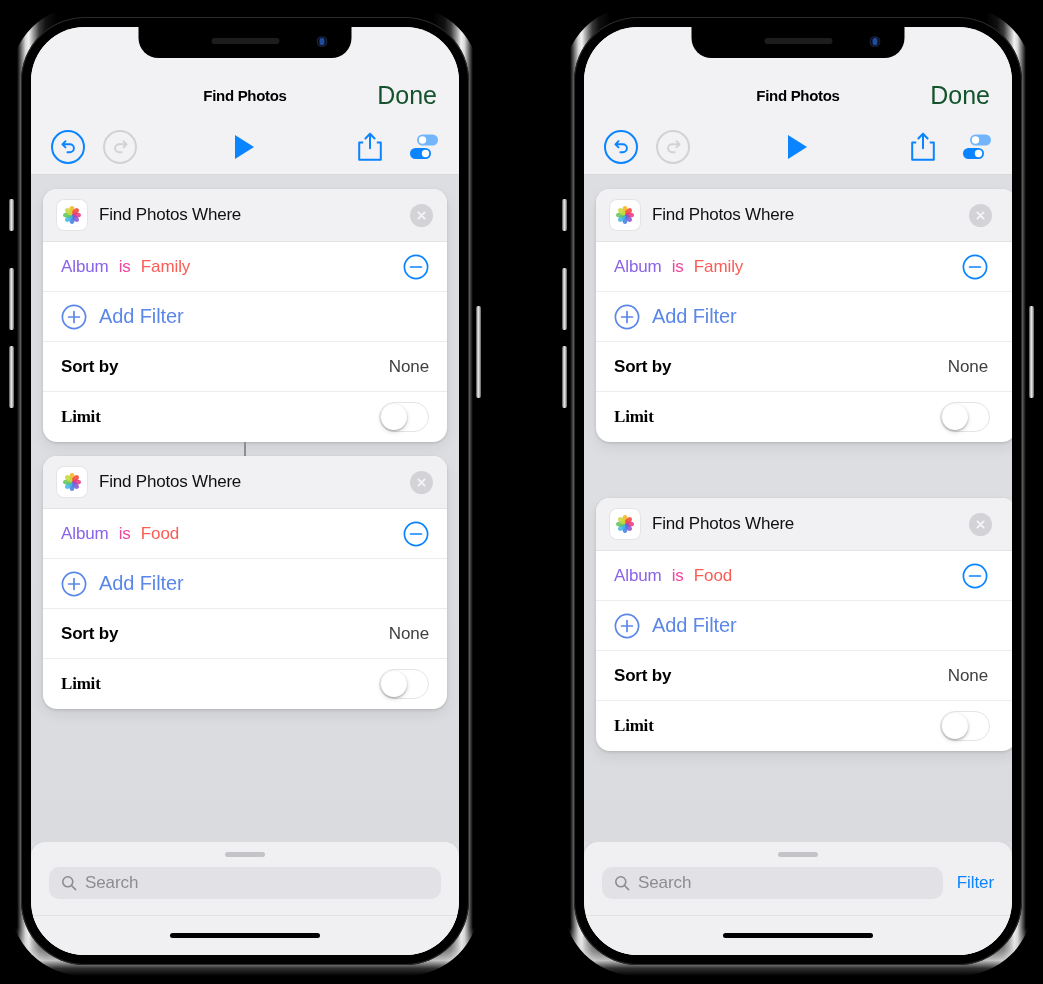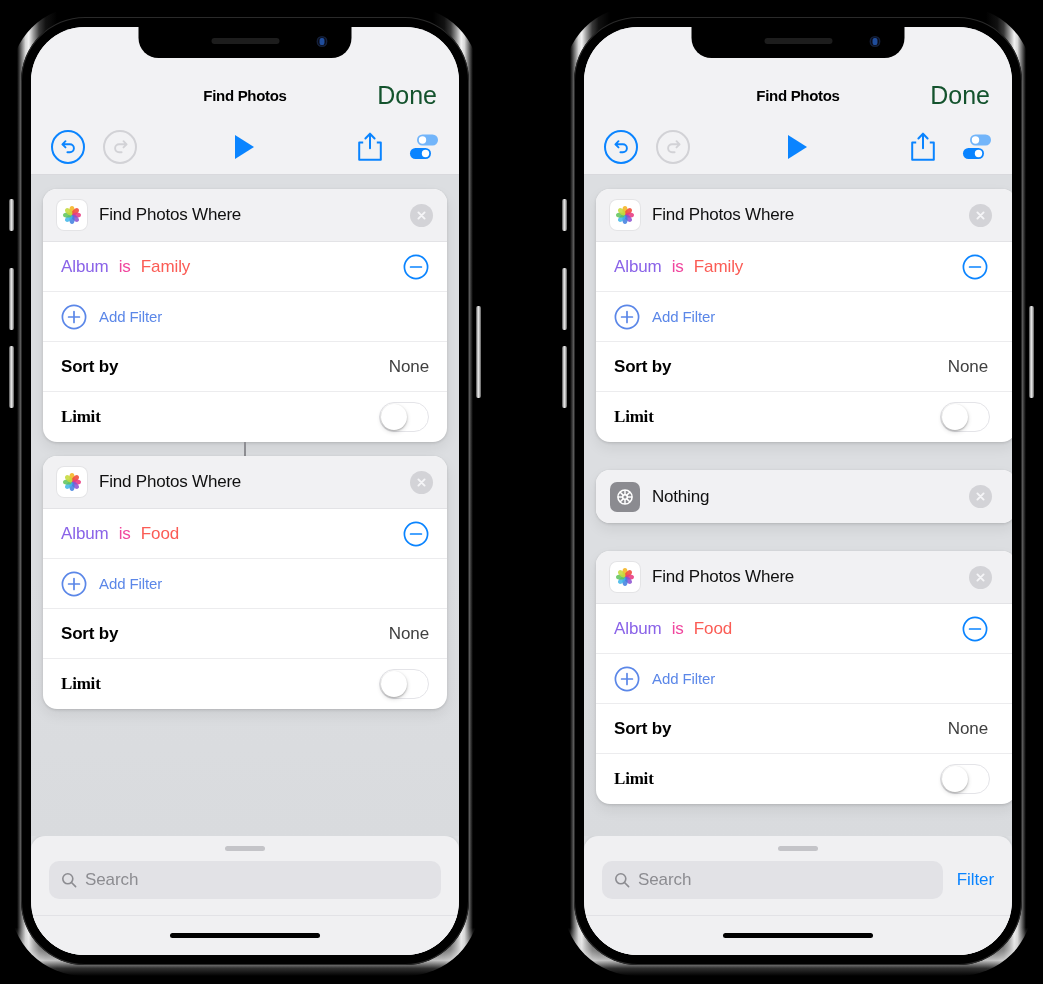--- a/index.html
+++ b/index.html
@@ -160,21 +160,21 @@
   }
   .row:last-child { border-bottom: none; font-family: Liberation Serif, serif; }
   .row .spacer { margin-left: auto; }
 
   .filter-text { font-size: 17px; letter-spacing:-0.1px; }
   .tok-field { color: #8a63e8; }
   .tok-op    { color: #f0469e; margin-left: 10px; }
   .tok-val   { color: #fb5c55; margin-left: 10px; }
 
   .addfilter { display:flex; align-items:center; gap: 12px; }
-  .addfilter .label { font-size: 15px; color: #5b87e8; letter-spacing:-0.1px; }
+  .addfilter .label { font-size: 20px; color: #5b87e8; letter-spacing:-0.1px; }
 
   .row-label { font-size: 17px; font-weight: 700; color: #000; letter-spacing:-0.2px; }
   .row-value { font-size: 17px; color: #404040; letter-spacing:-0.1px; }
 
   .toggle {
     width: 50px; height: 30px; border-radius: 15px;
     background: #ffffff; border: 1.5px solid #e4e4e8; position: relative;
   }
   .toggle .knob {
     position: absolute; left: 1px; top: 1px; width: 26px; height: 26px;
@@ -194,21 +194,21 @@
 
   
   .sheet {
     flex: 0 0 auto; background: #f0f0f2;
     border-radius: 14px 14px 0 0; padding: 10px 0 0 0;
     box-shadow: 0 -1px 3px rgba(0,0,0,0.07);
   }
   .grabber { width: 40px; height: 5px; border-radius: 3px; background: #c4c4c8; margin: 0 auto 10px; }
   .searchrow { display:flex; align-items:center; gap: 14px; padding: 0 18px 16px; }
   .searchbox {
-    flex: 1 1 auto; height: 38px; border-radius: 10px; background: #e2e2e6;
+    flex: 1 1 auto; height: 32px; border-radius: 10px; background: #e2e2e6;
     display:flex; align-items:center; gap: 8px; padding: 0 12px;
   }
   .searchbox .ph { font-size: 17px; color: #8c8c91; letter-spacing:-0.1px; }
   .cancel { font-size: 17px; color: #0a84ff; letter-spacing:-0.1px; }
   .homearea { height: 40px; border-top: 1px solid #e2e2e6; background:#f0f0f2;
               display:flex; align-items:center; justify-content:center; }
   .homebar { width: 150px; height: 5px; border-radius: 3px; background:#000; }
 
   
   .right .card.clip { border-top-right-radius: 14px; border-bottom-right-radius: 14px; }
@@ -546,39 +546,20 @@
             <span class="row-label">Limit</span>
             <div class="spacer"></div>
             <div class="toggle" style="margin-right:8px;">
                 <div class="knob"></div>
               </div>
           </div>
         </div>
 
         <div style="height:28px;"></div>
 
-        <div style="margin:0 -4px 0 12px;" class="card clip">
-          <div class="card-head" style="background:#f1f1f3;border-bottom:none;height:53px;">
-            <div class="gearicon">
-              <svg width="22" height="22" viewBox="0 0 22 22">
-                <g stroke="#ffffff" stroke-width="1.5" fill="none">
-                  <circle cx="11" cy="11" r="7.1"></circle>
-                  <circle cx="11" cy="11" r="2.3"></circle>
-                  <path d="M11 3.9v4.8M11 13.3v4.8M3.9 11h4.8M13.3 11h4.8M6 6l3.4 3.4M12.6 12.6L16 16M16 6l-3.4 3.4M9.4 12.6 6 16"></path>
-                </g>
-              </svg>
-            </div>
-            <div class="title">Nothing</div>
-            <div class="xbtn" style="margin-right:10px;">
-              <svg width="13" height="13" viewBox="0 0 13 13">
-                  <path d="M3.4 3.4l6.2 6.2M9.6 3.4l-6.2 6.2" stroke="#f5f5f7" stroke-width="1.9" stroke-linecap="round"></path>
-                </svg>
-            </div>
-          </div>
-        </div>
 
         <div style="height:28px;"></div>
 
         <div style="margin:0 -4px 0 12px;" class="card clip">
           <div class="card-head">
             <div class="appicon">
               <svg width="24" height="24" viewBox="0 0 24 24">
                 <g transform="translate(12,12)">
                   <ellipse cx="0" cy="-4.6" rx="2.6" ry="4.4" fill="#f5b72c" opacity=".92"></ellipse>
                   <ellipse cx="0" cy="-4.6" rx="2.6" ry="4.4" fill="#f04f3f" opacity=".9" transform="rotate(45)"></ellipse>

